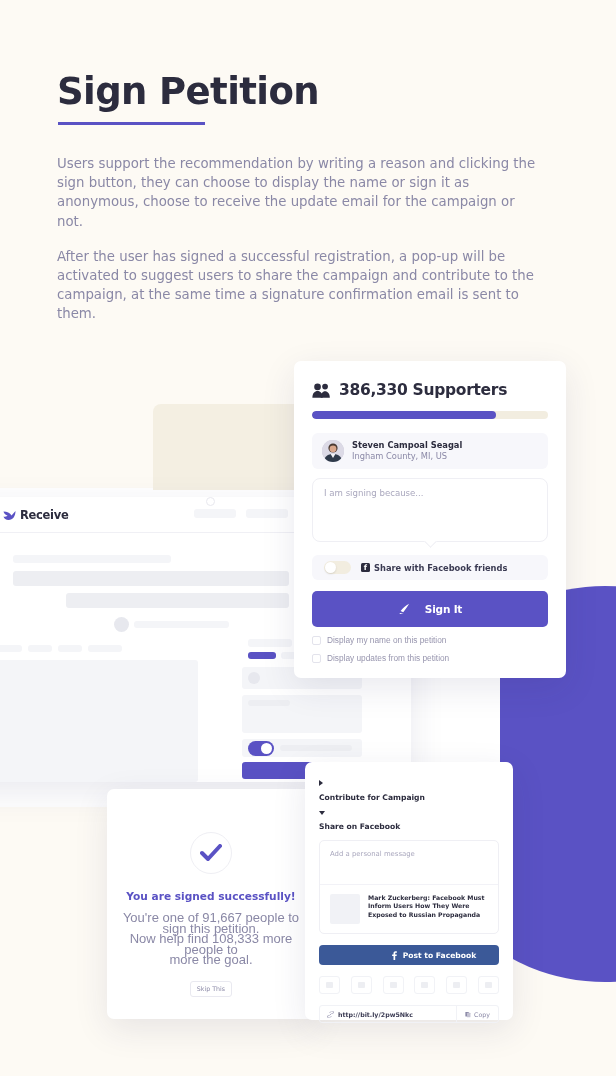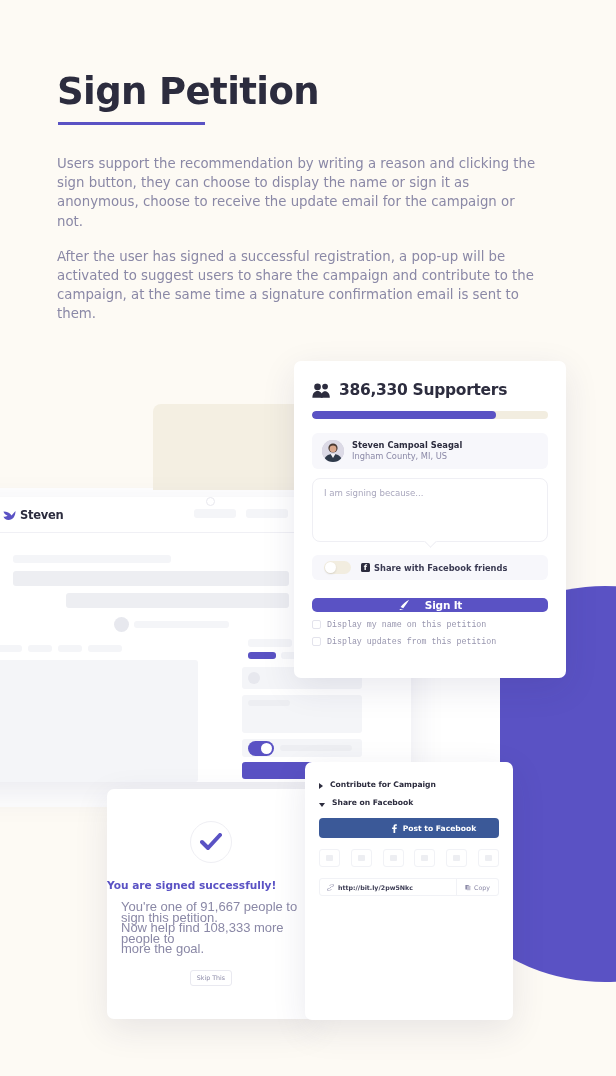--- a/index.html
+++ b/index.html
@@ -88,46 +88,46 @@
   }
   .fb-row {
     margin-top: 13px; background: #F7F7FB; border-radius: 6px; height: 25px;
     display: flex; align-items: center; padding: 0 12px; gap: 10px;
   }
   .toggle { width: 27px; height: 13px; border-radius: 8px; background: #F2EDE0; position: relative; flex: none; }
   .toggle-knob { position: absolute; left: 1px; top: 1px; width: 11px; height: 11px; border-radius: 50%; background: #fff; box-shadow: 0 1px 2px rgba(0,0,0,.12); }
   .fb-label { font-size: 8.3px; font-weight: 700; color: #3A3A52; font-family: "DejaVu Sans", sans-serif; display: flex; align-items: center; gap: 4px; }
   .fb-glyph { width: 9px; height: 9px; background: #2C2C3E; border-radius: 1.5px; color:#fff; font-size:7.5px; line-height:9px; text-align:center; font-weight:700; font-family:"DejaVu Sans",sans-serif; }
   .sign-btn {
-    margin-top: 18px; height: 14px; border-radius: 5px; background: #5A52C4; color: #fff;
+    margin-top: 11px; height: 36px; border-radius: 5px; background: #5A52C4; color: #fff;
     display: flex; align-items: center; justify-content: center; gap: 14px;
     font-size: 10.5px; font-weight: 700; font-family: "DejaVu Sans", sans-serif; letter-spacing: -.2px;
   }
   .pen-icon { width: 13px; height: 12px; }
   .check-line { margin-top: 8px; display: flex; align-items: center; gap: 6px; }
   .chk { width: 9px; height: 9px; border: 1px solid #E3E3EC; border-radius: 2px; flex: none; }
-  .chk-label { font-size: 8.3px; color: #9795AE; font-family: Liberation Mono, monospace; }
-
-  
-  .success-card { left: 107px; top: 789px; width: 208px; height: 230px; z-index: 8; padding-top: 32px; text-align: left; }
+  .chk-label { font-size: 8.3px; color: #9795AE; font-family: Liberation Sans, sans-serif; }
+
+  
+  .success-card { left: 107px; top: 789px; width: 208px; height: 230px; z-index: 8; padding-top: 43px; text-align: center; }
   .check-circle {
     width: 42px; height: 42px; border-radius: 50%; border: 1px solid #EFEFF4;
     margin: 0 auto; display: flex; align-items: center; justify-content: center;
   }
   .success-title { margin-top: 16px; font-size: 10.6px; font-weight: 700; color: #5A52C4; font-family: "DejaVu Sans", sans-serif; }
   .success-body { margin-top: 11px; font-size: 13px; line-height: 10.5px; color: #8A88A6; font-family: Liberation Sans, sans-serif; padding: 0 14px; }
   .skip-btn {
     margin: 15px auto 0; width: 42px; height: 16px; border: 1px solid #E9E9F0; border-radius: 3px;
     font-size: 6.3px; color: #8A88A6; font-family: "DejaVu Sans", sans-serif;
     display: flex; align-items: center; justify-content: center;
   }
 
   
   .share-card { left: 305px; top: 762px; width: 208px; height: 258px; z-index: 8; padding: 18px 14px; }
-  .acc-row { display: flex; align-items: flex-end; gap: 7px; margin-bottom: 9px; }
+  .acc-row { display: flex; align-items: flex-start; gap: 7px; margin-bottom: 9px; flex-direction: column; }
   .acc-label { font-size: 7.6px; font-weight: 700; color: #2C2C3E; font-family: "DejaVu Sans", sans-serif; }
   .tri-right { width: 0; height: 0; border-left: 4px solid #2C2C3E; border-top: 3px solid transparent; border-bottom: 3px solid transparent; }
   .tri-down { width: 0; height: 0; border-top: 4px solid #2C2C3E; border-left: 3px solid transparent; border-right: 3px solid transparent; }
   .msg-box { border: 1px solid #EFEFF4; border-radius: 5px; margin-top: 2px; }
   .msg-ph { padding: 9px 10px 26px; font-size: 6.9px; color: #A9A7BD; font-family: "DejaVu Sans", sans-serif; }
   .preview { border-top: 1px solid #F2F2F7; padding: 9px 10px; display: flex; gap: 8px; }
   .preview-thumb { width: 30px; height: 30px; background: #F1F2F6; border-radius: 2px; flex: none; }
   .preview-title { font-size: 6.2px; line-height: 8.4px; font-weight: 700; color: #2C2C3E; font-family: "DejaVu Sans", sans-serif; }
   .post-btn {
     margin-top: 11px; height: 20px; border-radius: 4px; background: #3B5998; color: #fff;
@@ -162,21 +162,21 @@
     <p>After the user has signed a successful registration, a pop-up will be activated to suggest users to share the campaign and contribute to the campaign, at the same time a signature confirmation email is sent to them.</p>
   </div>
 
   <div class="card mock">
     <div class="mock-dot"></div>
     <div class="mock-bar">
       <div class="logo-wrap">
         <svg class="logo-bird" viewBox="0 0 26 22">
           <path d="M1 3 C8 3 14 6 17 11 L25 2 C25 12 20 20 11 20 C6 20 2 17 1 13 C5 14 8 13 9 11 C5 10 2 7 1 3 Z" fill="#5A52C4"></path>
         </svg>
-        <span class="logo-text">Steven</span>
+        <span class="logo-text">Receive</span>
       </div>
       <div class="sk-l" style="left:246px;top:12px;width:42px;height:9px;"></div>
       <div class="sk-l" style="left:298px;top:12px;width:42px;height:9px;"></div>
       <div class="sk-l" style="left:352px;top:12px;width:42px;height:9px;"></div>
       <div class="sk-l" style="left:406px;top:12px;width:42px;height:9px;"></div>
     </div>
 
     <div class="sk-l" style="left:65px;top:58px;width:158px;height:8px;"></div>
     <div class="sk" style="left:65px;top:74px;width:276px;height:15px;"></div>
     <div class="sk" style="left:118px;top:96px;width:223px;height:15px;"></div>
@@ -287,20 +287,27 @@
   <div class="card share-card">
     <div class="acc-row">
       <div class="tri-right"></div>
       <span class="acc-label">Contribute for Campaign</span>
     </div>
     <div class="acc-row">
       <div class="tri-down"></div>
       <span class="acc-label">Share on Facebook</span>
     </div>
 
+    <div class="msg-box">
+      <div class="msg-ph">Add a personal message</div>
+      <div class="preview">
+        <div class="preview-thumb"></div>
+        <div class="preview-title">Mark Zuckerberg: Facebook Must Inform Users How They Were Exposed to Russian Propaganda</div>
+      </div>
+    </div>
 
     <div class="post-btn">
       <svg width="8" height="9" viewBox="0 0 8 9">
         <path d="M5.2 9 V5.1 H6.6 L6.8 3.5 H5.2 V2.6 C5.2 2.1 5.3 1.8 6 1.8 H6.9 V0.4 C6.7 0.3 6.2 0.3 5.6 0.3 C4.3 0.3 3.5 1 3.5 2.4 V3.5 H2.1 V5.1 H3.5 V9 Z" fill="#ffffff"></path>
       </svg>
       <span>Post to Facebook</span>
     </div>
 
     <div class="social-row" id="social-row">
         <div class="social-sq">

